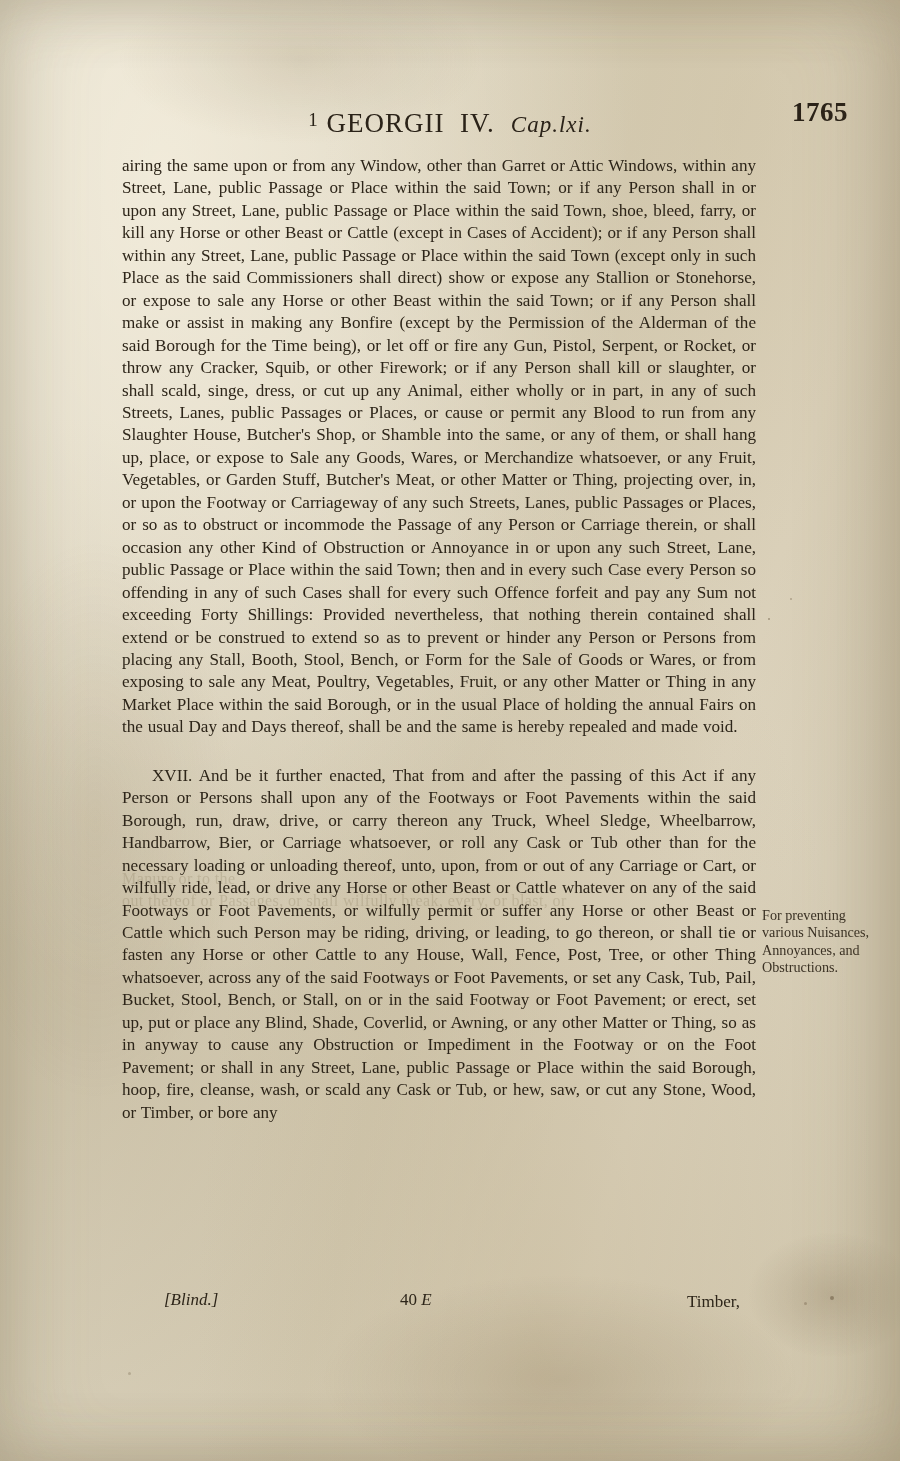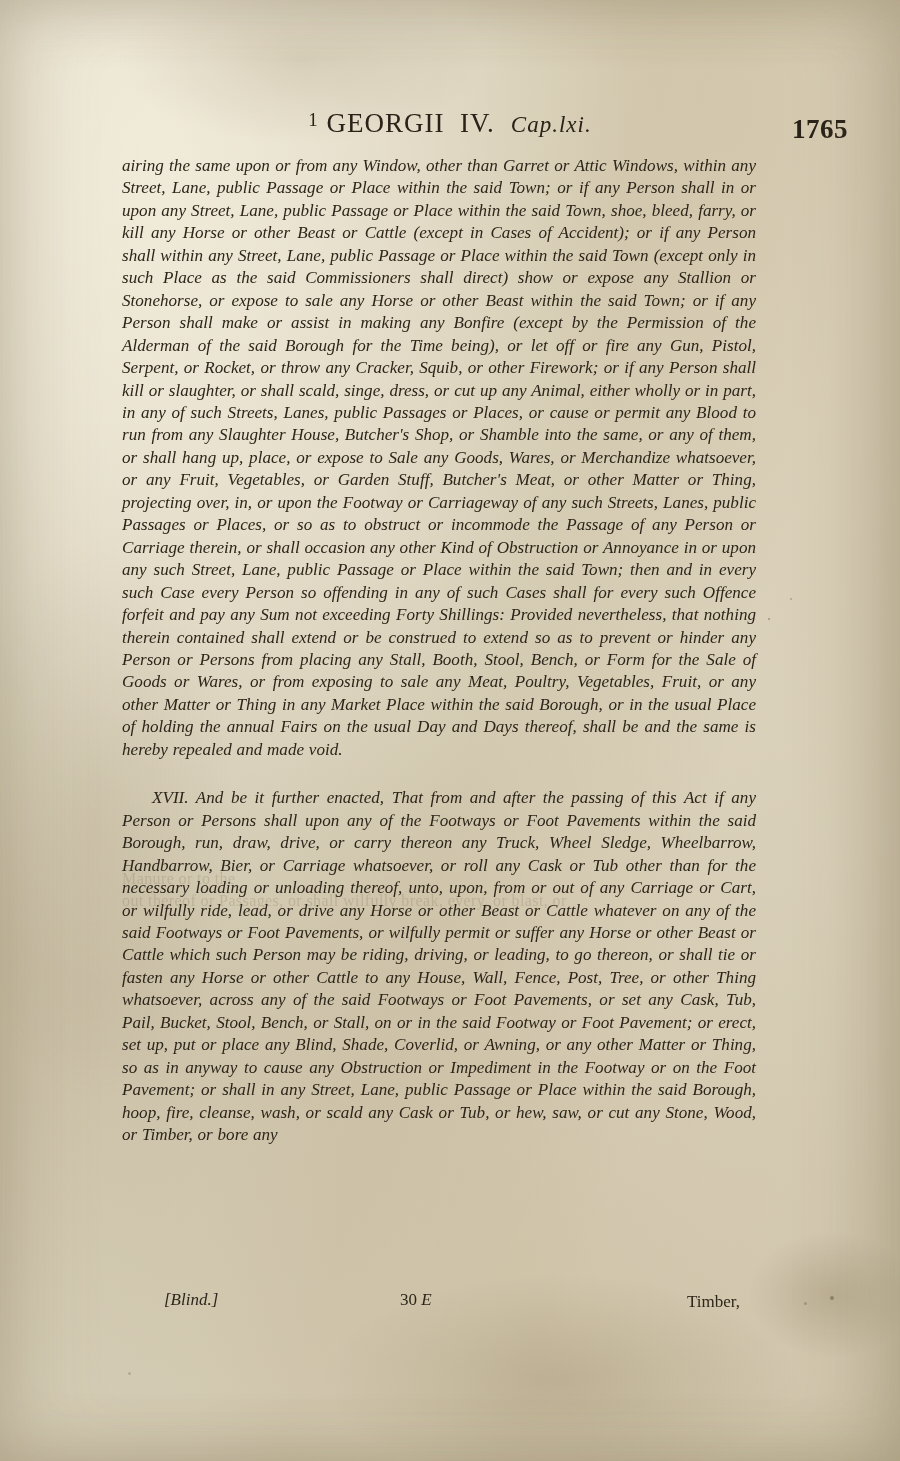--- a/index.html
+++ b/index.html
@@ -73,41 +73,40 @@
   }
   .hdr-cap {
     font-style: italic;
     font-size: 23px;
     margin-left: 16px;
     margin-top: 36px;
   }
   .page-number {
     position: absolute;
     right: 52px;
-    top: 114px;
+    top: 97px;
     font-size: 27px;
     font-weight: bold;
     letter-spacing: 0.5px;
     color: #2a2218;
   }
   .body-col {
     position: absolute;
     left: 122px;
     top: 155px;
     width: 634px;
   }
   p.para {
     margin: 0;
     font-size: 17.1px;
     line-height: 22.45px;
     text-align: justify;
     text-justify: inter-word;
     color: #2d2519;
     word-spacing: 0.5px;
-    font-style: italic;
   }
   p.para.indent {
     text-indent: 30px;
   }
   .gap {
     height: 26px;
   }
   .marginal-note {
     position: absolute;
     left: 762px;
@@ -176,24 +175,25 @@
     <span class="header-title"><span class="hdr-small">1</span>&nbsp;GEORGII&nbsp; <span>IV.</span><span class="hdr-cap">Cap.lxi.</span></span>
   </div>
   <div class="page-number">1765</div>
 
   <div class="body-col">
     <p class="para">airing the same upon or from any Window, other than Garret or Attic Windows, within any Street, Lane, public Passage or Place within the said Town; or if any Person shall in or upon any Street, Lane, public Passage or Place within the said Town, shoe, bleed, farry, or kill any Horse or other Beast or Cattle (except in Cases of Accident); or if any Person shall within any Street, Lane, public Passage or Place within the said Town (except only in such Place as the said Commissioners shall direct) show or expose any Stallion or Stonehorse, or expose to sale any Horse or other Beast within the said Town; or if any Person shall make or assist in making any Bonfire (except by the Permission of the Alderman of the said Borough for the Time being), or let off or fire any Gun, Pistol, Serpent, or Rocket, or throw any Cracker, Squib, or other Firework; or if any Person shall kill or slaughter, or shall scald, singe, dress, or cut up any Animal, either wholly or in part, in any of such Streets, Lanes, public Passages or Places, or cause or permit any Blood to run from any Slaughter House, Butcher's Shop, or Shamble into the same, or any of them, or shall hang up, place, or expose to Sale any Goods, Wares, or Merchandize whatsoever, or any Fruit, Vegetables, or Garden Stuff, Butcher's Meat, or other Matter or Thing, projecting over, in, or upon the Footway or Carriageway of any such Streets, Lanes, public Passages or Places, or so as to obstruct or incommode the Passage of any Person or Carriage therein, or shall occasion any other Kind of Obstruction or Annoyance in or upon any such Street, Lane, public Passage or Place within the said Town; then and in every such Case every Person so offending in any of such Cases shall for every such Offence forfeit and pay any Sum not exceeding Forty Shillings: Provided nevertheless, that nothing therein contained shall extend or be construed to extend so as to prevent or hinder any Person or Persons from placing any Stall, Booth, Stool, Bench, or Form for the Sale of Goods or Wares, or from exposing to sale any Meat, Poultry, Vegetables, Fruit, or any other Matter or Thing in any Market Place within the said Borough, or in the usual Place of holding the annual Fairs on the usual Day and Days thereof, shall be and the same is hereby repealed and made void.</p>
     <div class="gap"></div>
     <p class="para indent">XVII. And be it further enacted, That from and after the passing of this Act if any Person or Persons shall upon any of the Footways or Foot Pavements within the said Borough, run, draw, drive, or carry thereon any Truck, Wheel Sledge, Wheelbarrow, Handbarrow, Bier, or Carriage whatsoever, or roll any Cask or Tub other than for the necessary loading or unloading thereof, unto, upon, from or out of any Carriage or Cart, or wilfully ride, lead, or drive any Horse or other Beast or Cattle whatever on any of the said Footways or Foot Pavements, or wilfully permit or suffer any Horse or other Beast or Cattle which such Person may be riding, driving, or leading, to go thereon, or shall tie or fasten any Horse or other Cattle to any House, Wall, Fence, Post, Tree, or other Thing whatsoever, across any of the said Footways or Foot Pavements, or set any Cask, Tub, Pail, Bucket, Stool, Bench, or Stall, on or in the said Footway or Foot Pavement; or erect, set up, put or place any Blind, Shade, Coverlid, or Awning, or any other Matter or Thing, so as in anyway to cause any Obstruction or Impediment in the Footway or on the Foot Pavement; or shall in any Street, Lane, public Passage or Place within the said Borough, hoop, fire, cleanse, wash, or scald any Cask or Tub, or hew, saw, or cut any Stone, Wood, or Timber, or bore any</p>
   </div>
 
+  <div class="marginal-note">For preventing various Nuisances, Annoyances, and Obstructions.</div>
 
   <div class="footer">
     <span class="footer-left">[Blind.]</span>
-    <span class="footer-center"><span>30</span> <i>E</i></span>
+    <span class="footer-center"><span>40</span> <i>E</i></span>
     <span class="footer-right">Timber,</span>
   </div>
 
   <div class="speck" style="left:830px;top:1296px;width:4px;height:4px;"></div>
   <div class="speck" style="left:804px;top:1302px;width:3px;height:3px;background:rgba(90,72,48,0.3);"></div>
   <div class="speck" style="left:768px;top:618px;width:2px;height:2px;"></div>
   <div class="speck" style="left:790px;top:598px;width:2px;height:2px;background:rgba(90,72,48,0.35);"></div>
   <div class="speck" style="left:128px;top:1372px;width:3px;height:3px;background:rgba(90,72,48,0.25);"></div>
 </div>
 

